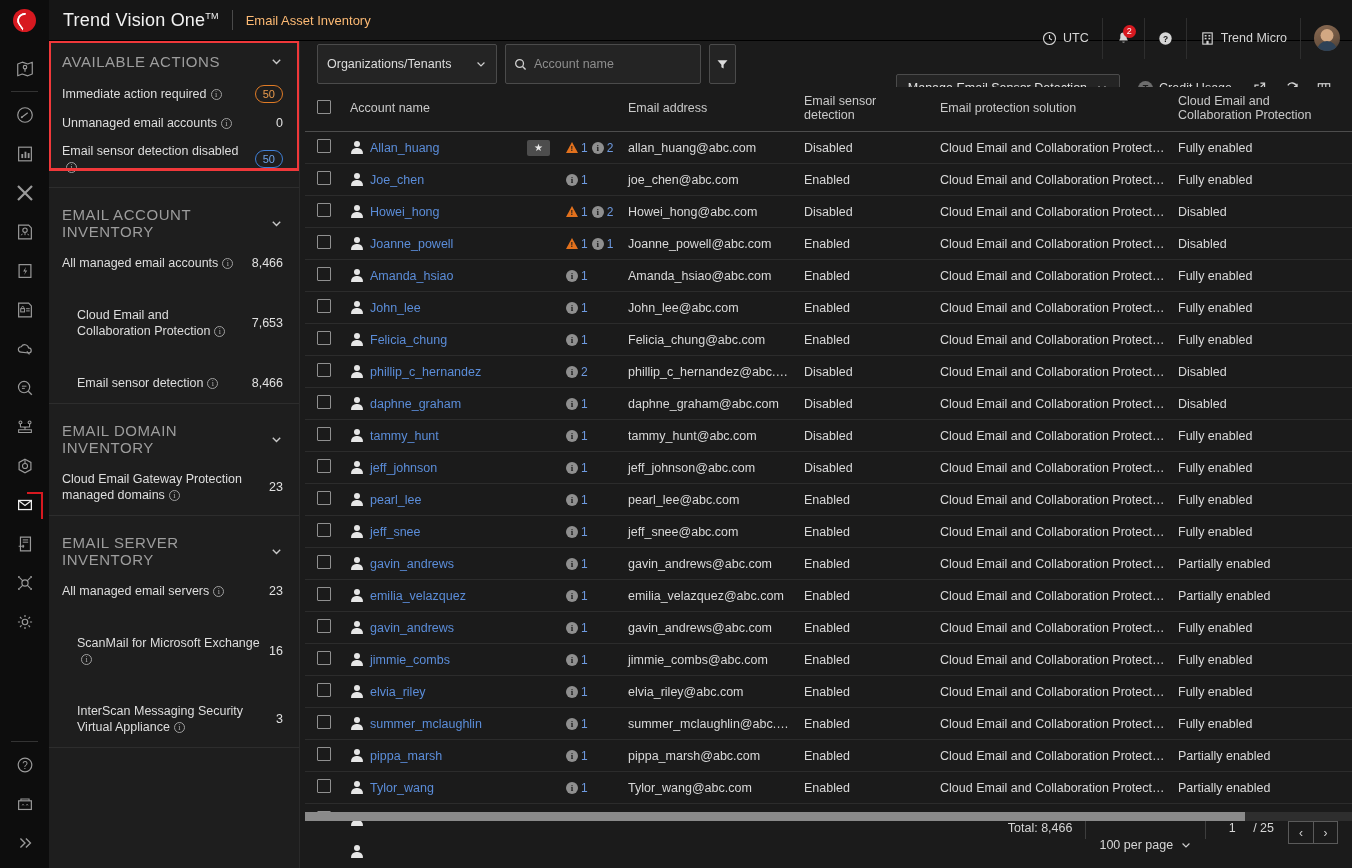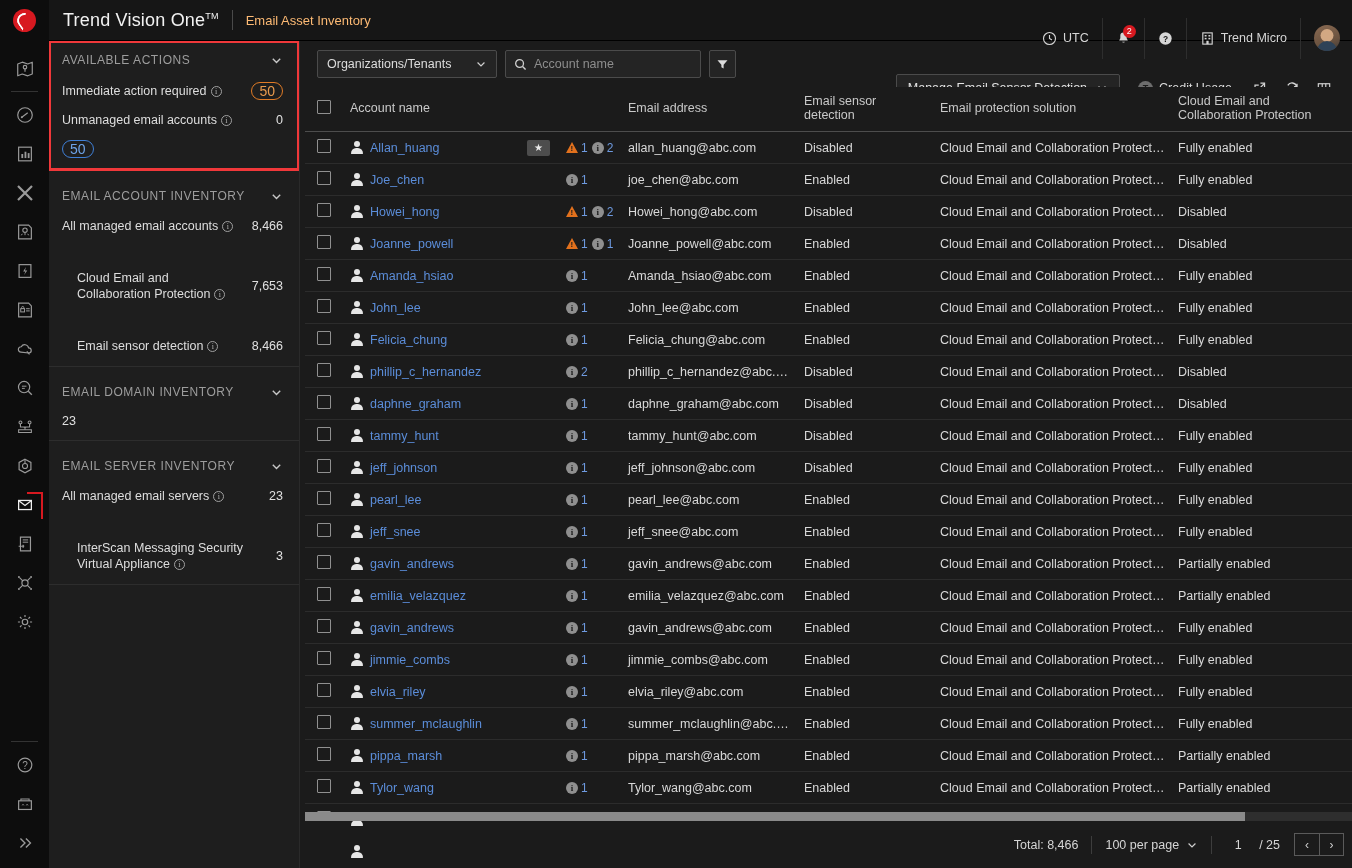--- a/index.html
+++ b/index.html
@@ -116,21 +116,21 @@
   }
   .redbox {
     position: absolute;
     left: -1px; top: -1px; width: 252px; height: 131px;
     border: 3px solid #f0383a;
     pointer-events: none; z-index: 5;
   }
   .sec-head {
     display: flex; align-items: center;
     padding: 12px 16px 9px 13px;
-    font-size: 12px; letter-spacing: .55px;
+    font-size: 15px; letter-spacing: .55px;
     color: #9d9d9d; text-transform: uppercase;
   }
   .sec-head .chev { margin-left: auto; color: #c8c8c8; }
   .row {
     display: flex; align-items: center;
     padding: 6px 16px 6px 13px;
     font-size: 12.5px; color: #dedede;
     min-height: 26px;
     cursor: pointer;
   }
@@ -139,38 +139,38 @@
   .row .cnt { font-size: 12.5px; color: #e0e0e0; white-space: nowrap; }
   .info-i {
     display: inline-block; width: 11px; height: 11px;
     border: 1px solid #a0a0a0; border-radius: 50%;
     font-size: 8px; line-height: 9px; text-align: center;
     color: #b4b4b4; margin-left: 4px; vertical-align: 1px;
     font-family: "Liberation Serif", serif;
   }
   .pill {
     display: inline-block; min-width: 27px; padding: 1px 7px;
-    border-radius: 9px; font-size: 14px; text-align: center;
+    border-radius: 9px; font-size: 11px; text-align: center;
     line-height: 14px;
   }
   .pill.orange { border: 1px solid #e07b26; color: #e89a4d; }
   .pill.blue   { border: 1px solid #3f7fd6; color: #6ea3e8; }
   .divider { height: 1px; background: #2d2d2d; margin: 6px 0; }
 
   
   .main { flex: 1; min-width: 0; display: flex; flex-direction: column;
           background: #1b1b1b; }
   .toolbar {
     height: 46px; flex: 0 0 46px;
     display: flex; align-items: center;
     padding: 0 14px 0 17px; gap: 8px;
   }
   .select-box, .btn-box, .search-box {
     background: #242424; border: 1px solid #4b4b4b; border-radius: 2px;
-    height: 28px; display: flex; align-items: center;
+    height: 40px; display: flex; align-items: center;
     font-size: 12.5px; color: #dcdcdc;
   }
   .select-box { width: 180px; padding: 0 9px; justify-content: space-between; }
   .search-box { width: 196px; padding: 0 8px; gap: 7px; }
   .search-box input {
     background: transparent; border: none; outline: none;
     color: #e2e2e2; font-size: 12.5px; width: 100%;
     font-family: "Liberation Sans", sans-serif;
   }
   .search-box input::placeholder { color: #8d8d8d; }
@@ -265,22 +265,22 @@
   .hscroll {
     height: 9px; flex: 0 0 9px; background: #2e2e2e;
     margin-left: 5px; position: relative;
   }
   .hscroll-thumb {
     position: absolute; left: 0; top: 0; height: 9px;
     width: 940px; background: #8a8a8a;
   }
   .footer {
     height: 47px; flex: 0 0 47px;
-    display: flex; align-items: center; justify-content: flex-end;
-    padding-right: 8px; gap: 0;
+    display: flex; justify-content: flex-end;
+    padding-right: 14px; gap: 0;
     font-size: 12.5px; color: #d5d5d5;
     background: #1b1b1b;
   }
   .f-sep { width: 1px; height: 18px; background: #3d3d3d; margin: 0 13px; }
   .pg-btn {
     width: 25px; height: 23px; border: 1px solid #5a5a5a;
     display: flex; align-items: center; justify-content: center;
     color: #cfcfcf; font-size: 12px;
   }
   .pg-btn.left { border-right: none; }
@@ -492,20 +492,21 @@
     </div>
     <div class="row">
       <span class="lbl"><span>Immediate action required</span><span class="info-i">i</span></span>
       <span class="pill orange">50</span>
     </div>
     <div class="row">
       <span class="lbl"><span>Unmanaged email accounts</span><span class="info-i">i</span></span>
       <span class="cnt">0</span>
     </div>
     <div class="row">
+      <span class="lbl"><span>Email sensor detection disabled</span><span class="info-i">i</span></span>
       <span class="pill blue">50</span>
     </div>
 
     <div class="divider"></div>
 
     <div class="sec-head">
       <span>EMAIL ACCOUNT INVENTORY</span>
       <span class="chev">
         <svg width="13" height="13" viewBox="0 0 14 14">
             <path d="M3 5.2 7 9.2l4-4" fill="none" stroke="currentColor" stroke-width="1.5"></path>
@@ -529,36 +530,41 @@
 
     <div class="sec-head">
       <span>EMAIL DOMAIN INVENTORY</span>
       <span class="chev">
         <svg width="13" height="13" viewBox="0 0 14 14">
             <path d="M3 5.2 7 9.2l4-4" fill="none" stroke="currentColor" stroke-width="1.5"></path>
           </svg>
       </span>
     </div>
     <div class="row">
+      <span class="lbl"><span>Cloud Email Gateway Protection managed domains</span><span class="info-i">i</span></span>
       <span class="cnt">23</span>
     </div>
 
     <div class="divider"></div>
 
     <div class="sec-head">
       <span>EMAIL SERVER INVENTORY</span>
       <span class="chev">
         <svg width="13" height="13" viewBox="0 0 14 14">
             <path d="M3 5.2 7 9.2l4-4" fill="none" stroke="currentColor" stroke-width="1.5"></path>
           </svg>
       </span>
     </div>
     <div class="row">
       <span class="lbl"><span>All managed email servers</span><span class="info-i">i</span></span>
       <span class="cnt">23</span>
+    </div>
+    <div class="row indent">
+      <span class="lbl"><span>ScanMail for Microsoft Exchange</span><span class="info-i">i</span></span>
+      <span class="cnt">16</span>
     </div>
     <div class="row indent">
       <span class="lbl"><span>InterScan Messaging Security Virtual Appliance</span><span class="info-i">i</span></span>
       <span class="cnt">3</span>
     </div>
 
     <div class="divider"></div>
   </div>
 
   <div class="main">

